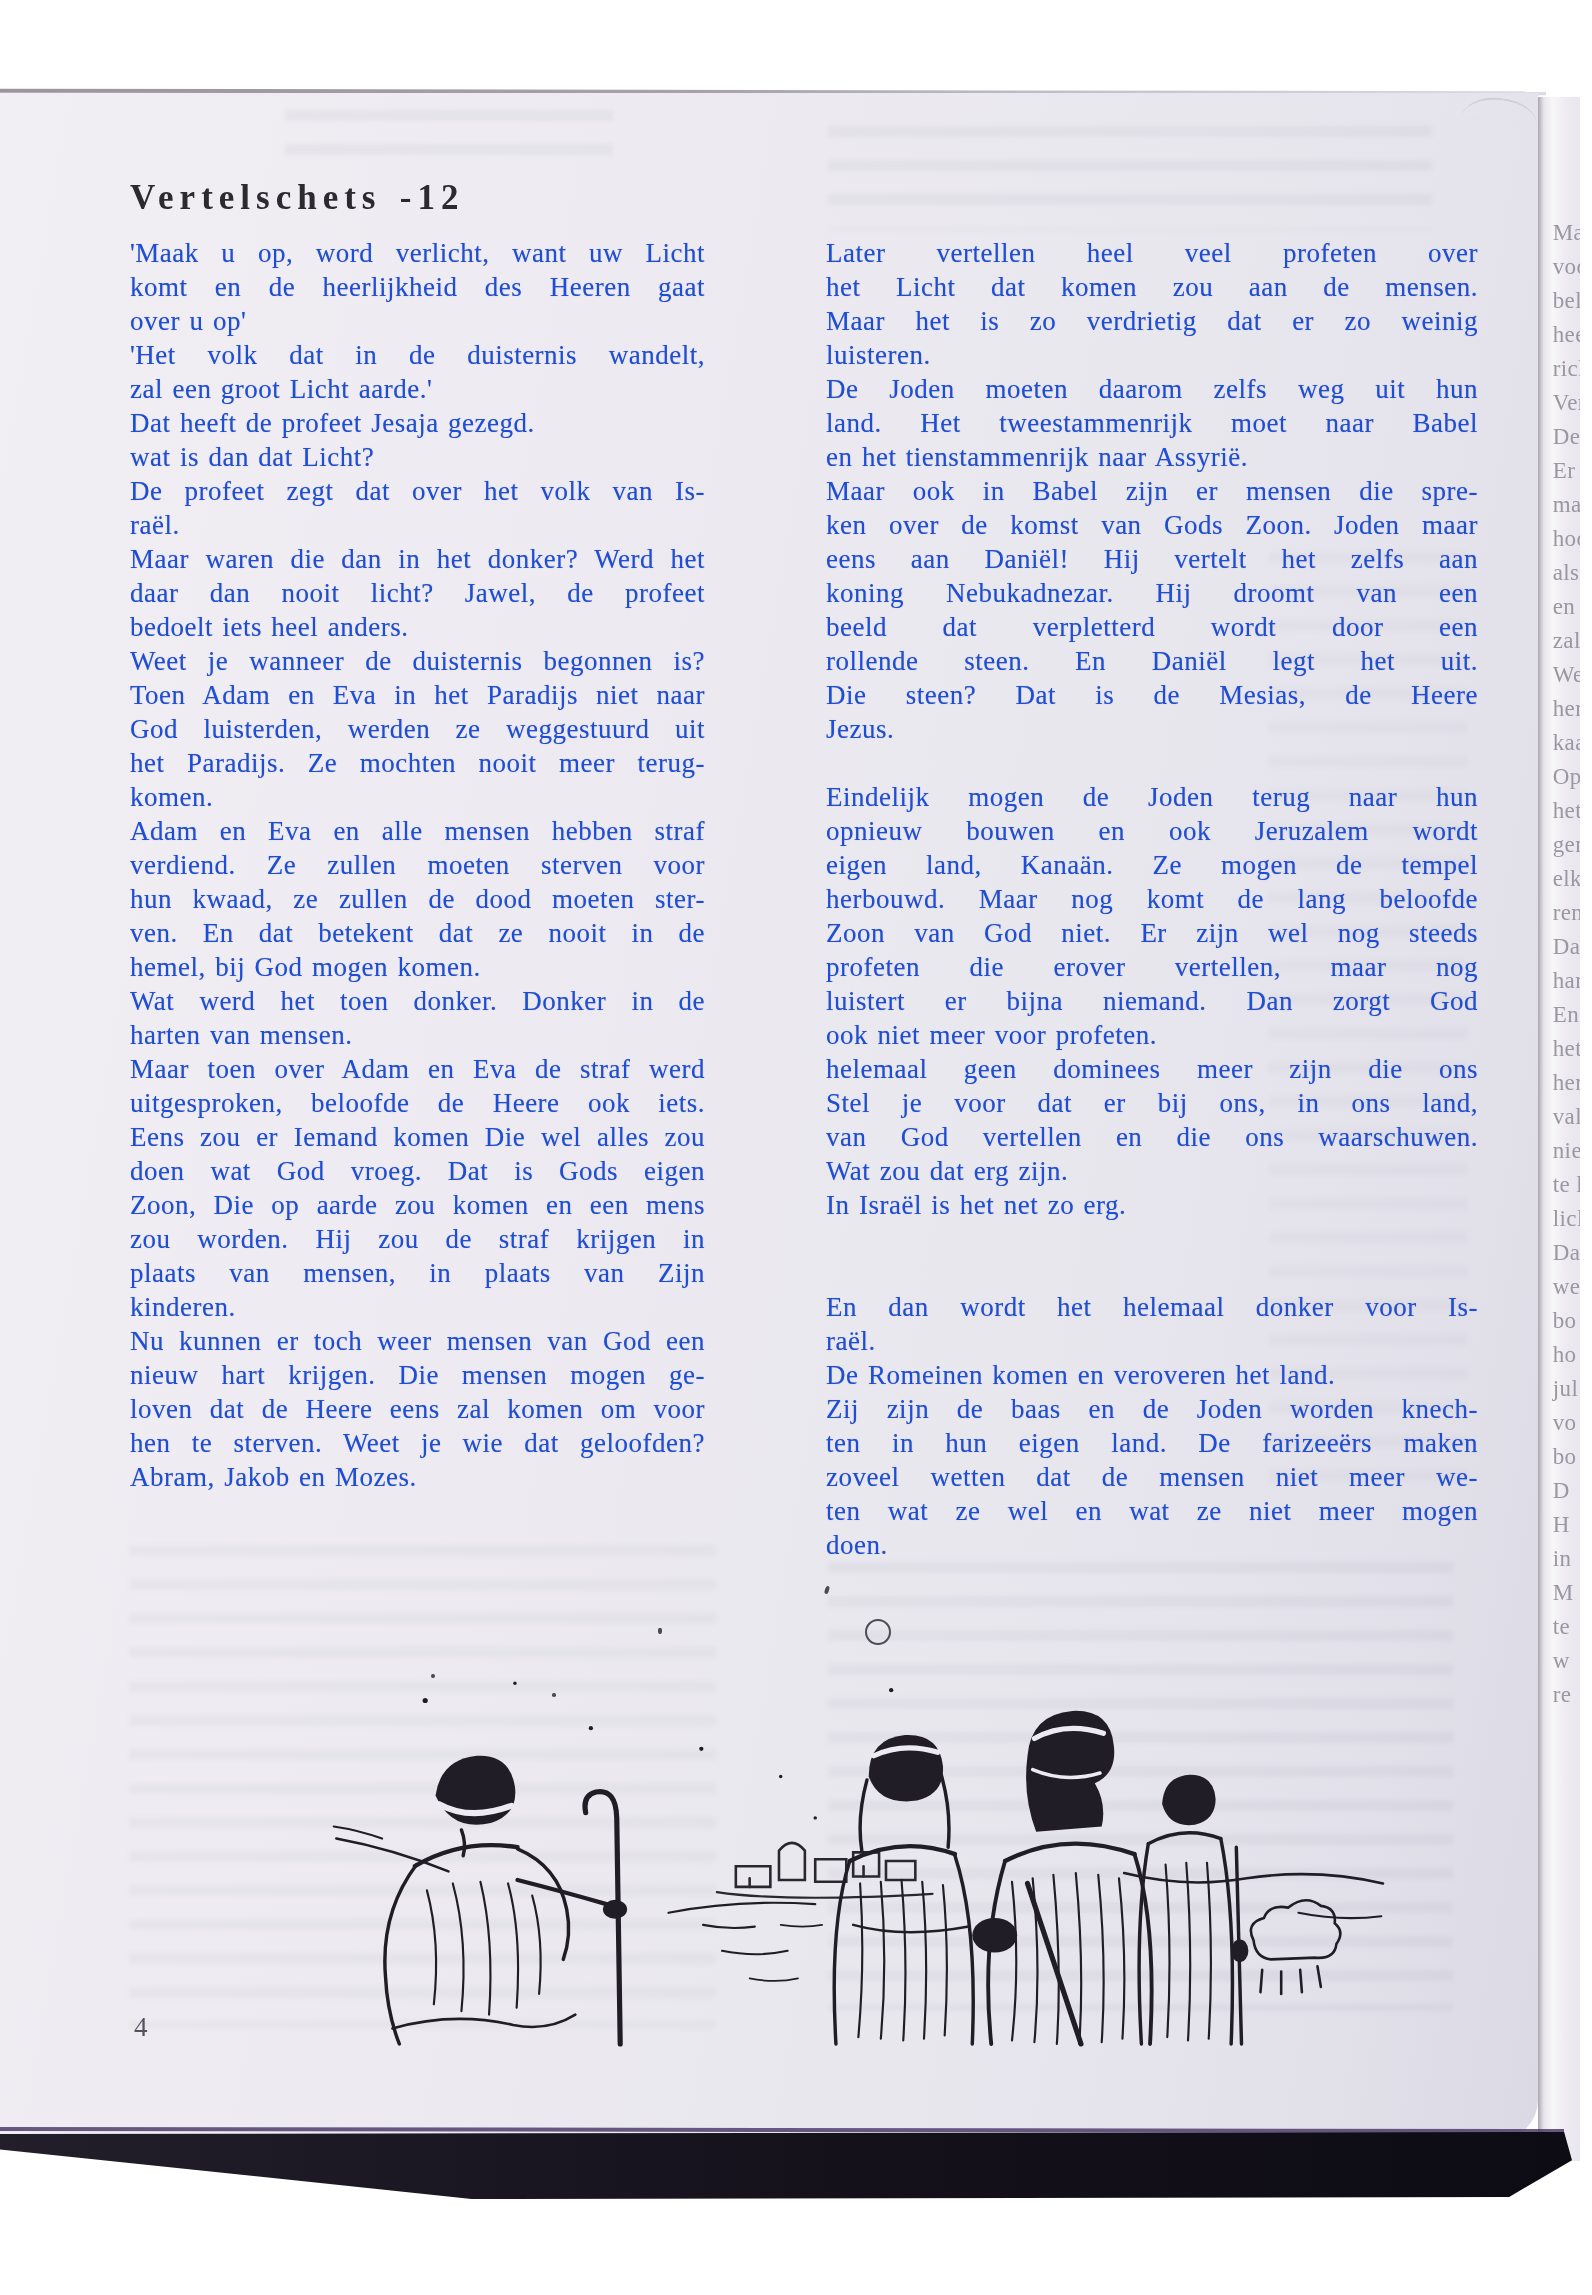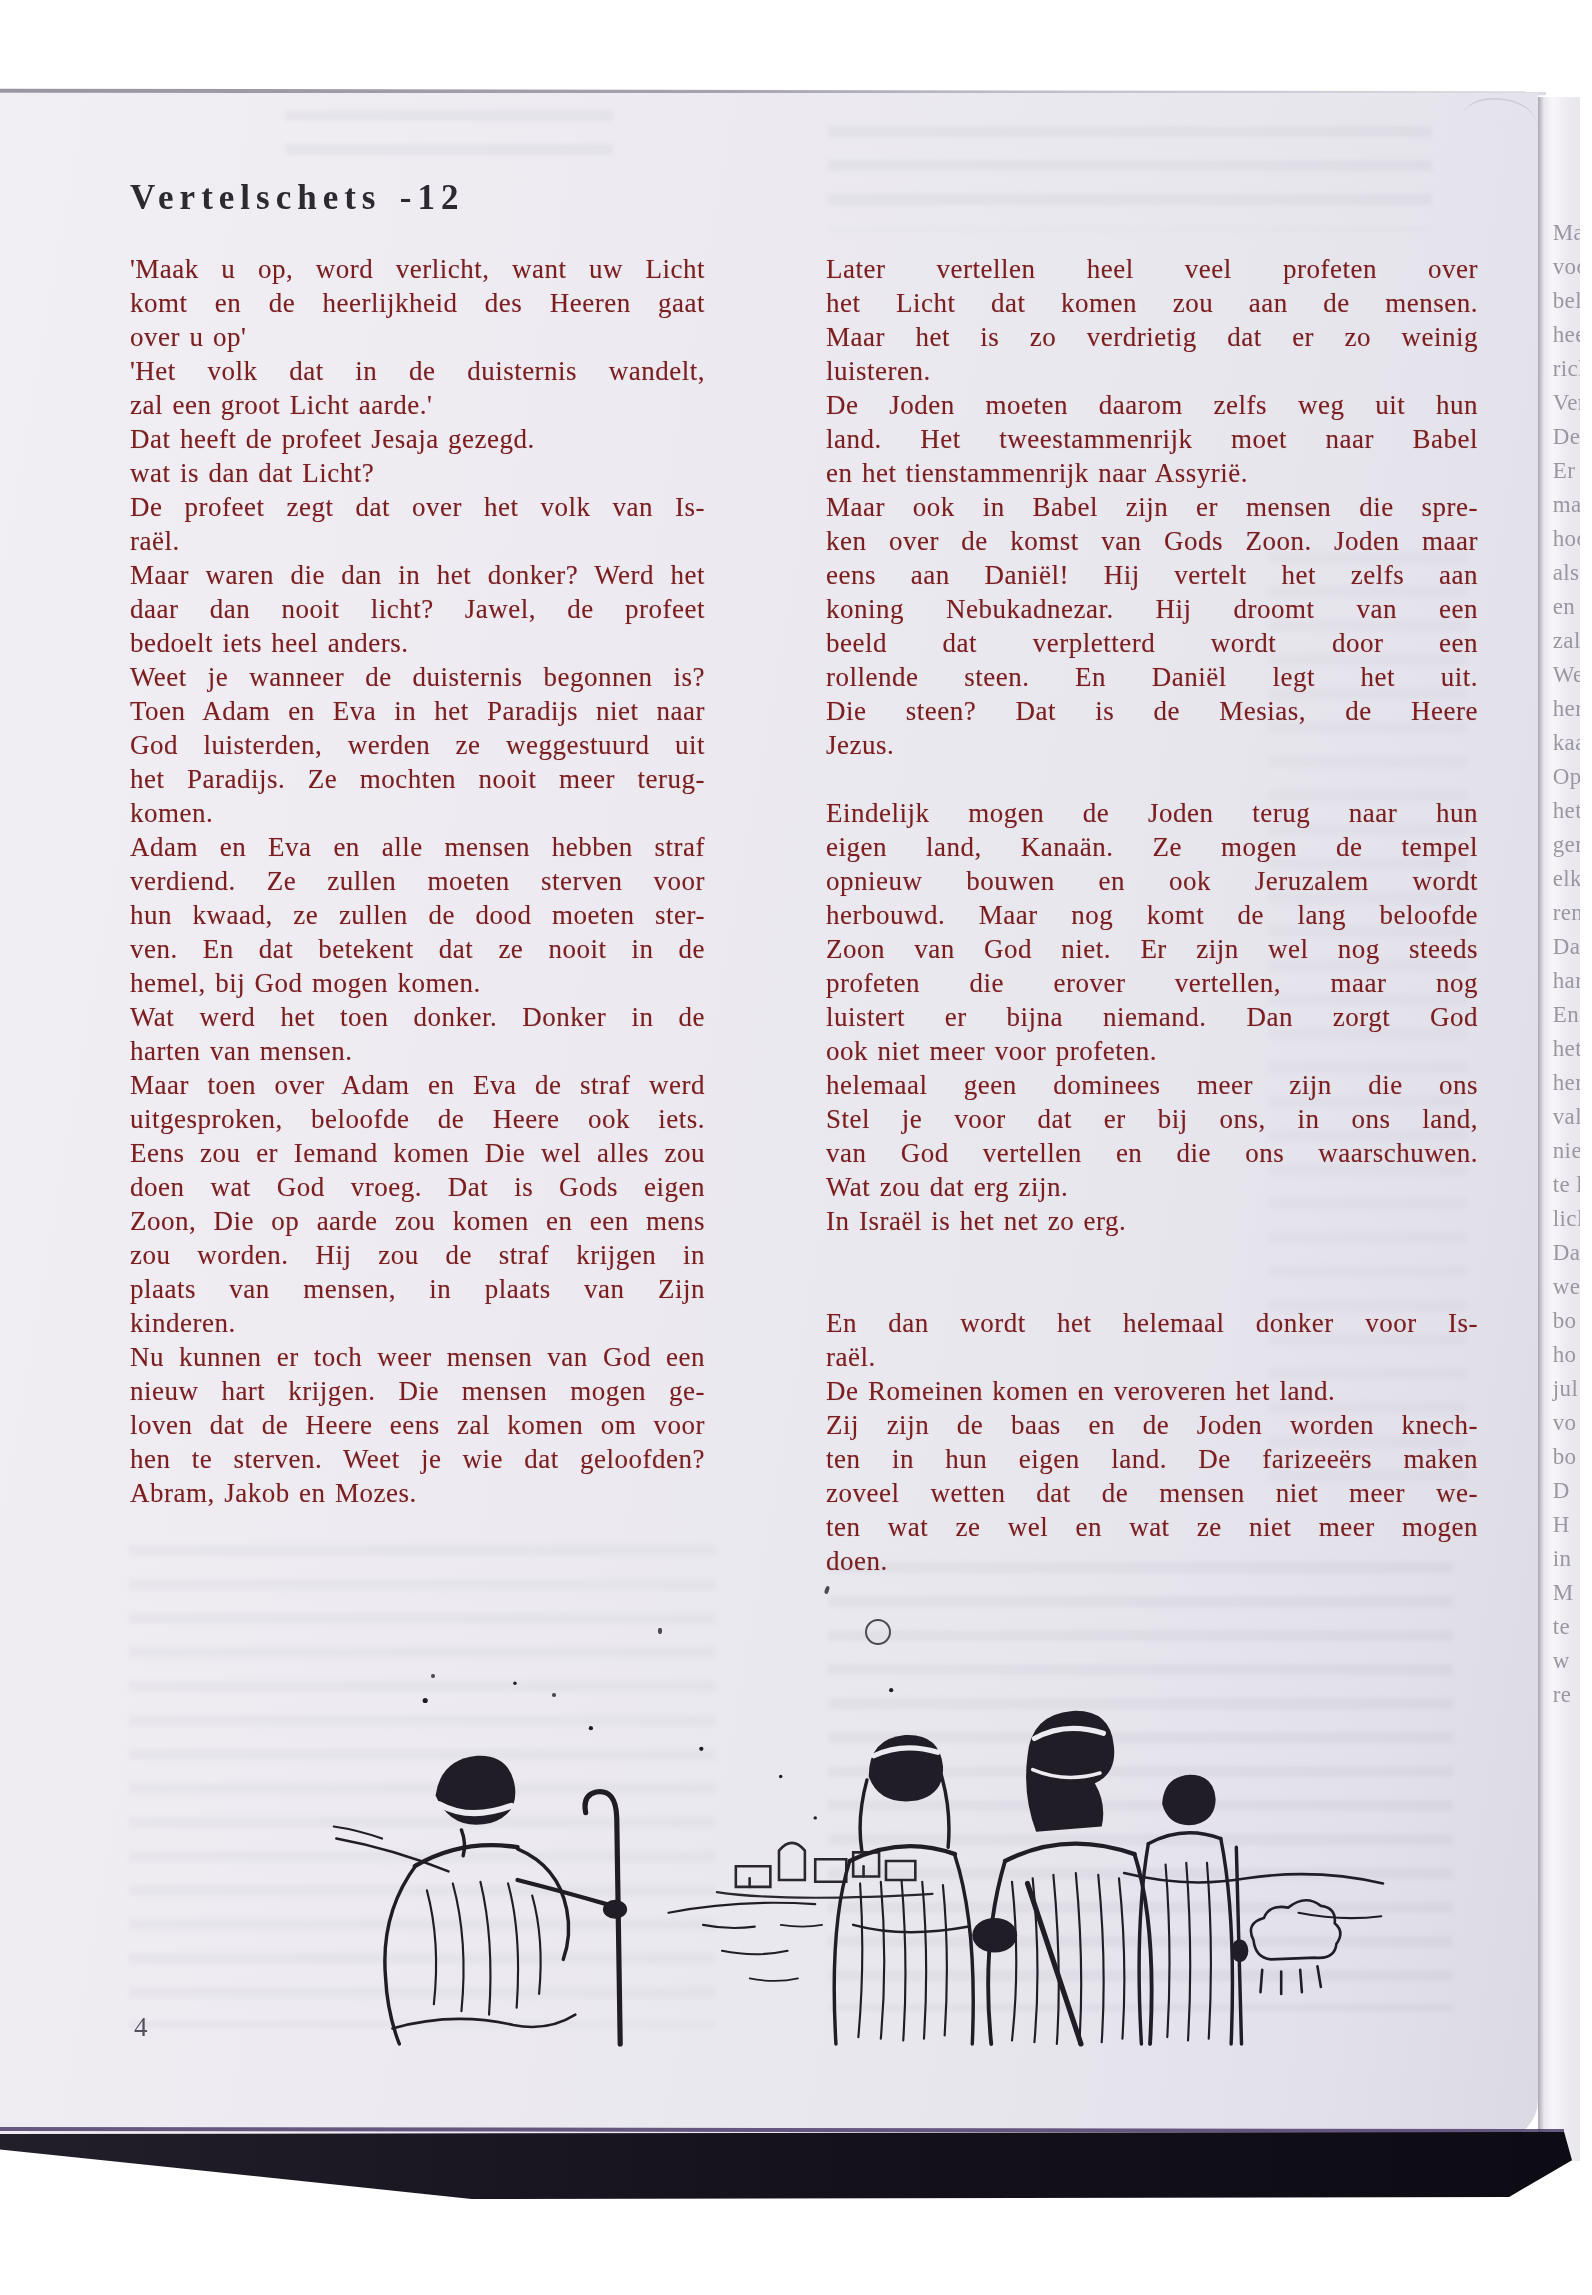--- a/index.html
+++ b/index.html
@@ -21,21 +21,21 @@
   
   .edge-strip{position:absolute;left:1538px;top:97px;width:54px;height:2064px;overflow:hidden;
          background:linear-gradient(90deg,#aaa7b3 0px,#e9e7ed 6px,#f7f6f9 14.7px,#edebf1 28px,#e6e4eb 100%);}
   .edge-strip-inner{padding:119px 0 0 14.7px;}
   .edge-line{height:34px;font-size:23px;line-height:34px;color:#9a97a3;white-space:nowrap;
          letter-spacing:0.4px;}
 
   
   .title{position:absolute;left:130px;top:178px;font-size:35px;font-weight:700;
          letter-spacing:6px;word-spacing:3.5px;color:#2c2a31;}
-  .col{position:absolute;top:252px;color:#7f1d1d;font-size:27px;line-height:34px;
+  .col{position:absolute;top:236px;color:#1d4ed8;font-size:27px;line-height:34px;
        letter-spacing:0.5px;word-spacing:2.2px;text-shadow:0 0 0.9px rgba(69,66,76,.35);}
   .col-left{left:130px;width:575px;}
   .col-right{left:826px;width:652px;}
   .line{min-height:34px;}
   .line.fill{text-align:justify;text-align-last:justify;}
   .line.gap{height:34px;}
   .pageno{position:absolute;left:134px;top:2012px;font-size:27px;color:#55525d;}
 
   
   .mark-circle{position:absolute;left:865px;top:1619px;width:22.4px;height:22.4px;
@@ -135,22 +135,22 @@
       <div class="line fill">Maar ook in Babel zijn er mensen die spre-</div>
       <div class="line fill">ken over de komst van Gods Zoon. Joden maar</div>
       <div class="line fill">eens aan Daniël! Hij vertelt het zelfs aan</div>
       <div class="line fill">koning Nebukadnezar. Hij droomt van een</div>
       <div class="line fill">beeld dat verpletterd wordt door een</div>
       <div class="line fill">rollende steen. En Daniël legt het uit.</div>
       <div class="line fill">Die steen? Dat is de Mesias, de Heere</div>
       <div class="line">Jezus.</div>
       <div class="line gap"></div>
       <div class="line fill">Eindelijk mogen de Joden terug naar hun</div>
+      <div class="line fill">opnieuw bouwen en ook Jeruzalem wordt</div>
       <div class="line fill">eigen land, Kanaän. Ze mogen de tempel</div>
-      <div class="line fill">opnieuw bouwen en ook Jeruzalem wordt</div>
       <div class="line fill">herbouwd. Maar nog komt de lang beloofde</div>
       <div class="line fill">Zoon van God niet. Er zijn wel nog steeds</div>
       <div class="line fill">profeten die erover vertellen, maar nog</div>
       <div class="line fill">luistert er bijna niemand. Dan zorgt God</div>
       <div class="line">ook niet meer voor profeten.</div>
       <div class="line fill">helemaal geen dominees meer zijn die ons</div>
       <div class="line fill">Stel je voor dat er bij ons, in ons land,</div>
       <div class="line fill">van God vertellen en die ons waarschuwen.</div>
       <div class="line">Wat zou dat erg zijn.</div>
       <div class="line">In Israël is het net zo erg.</div>

